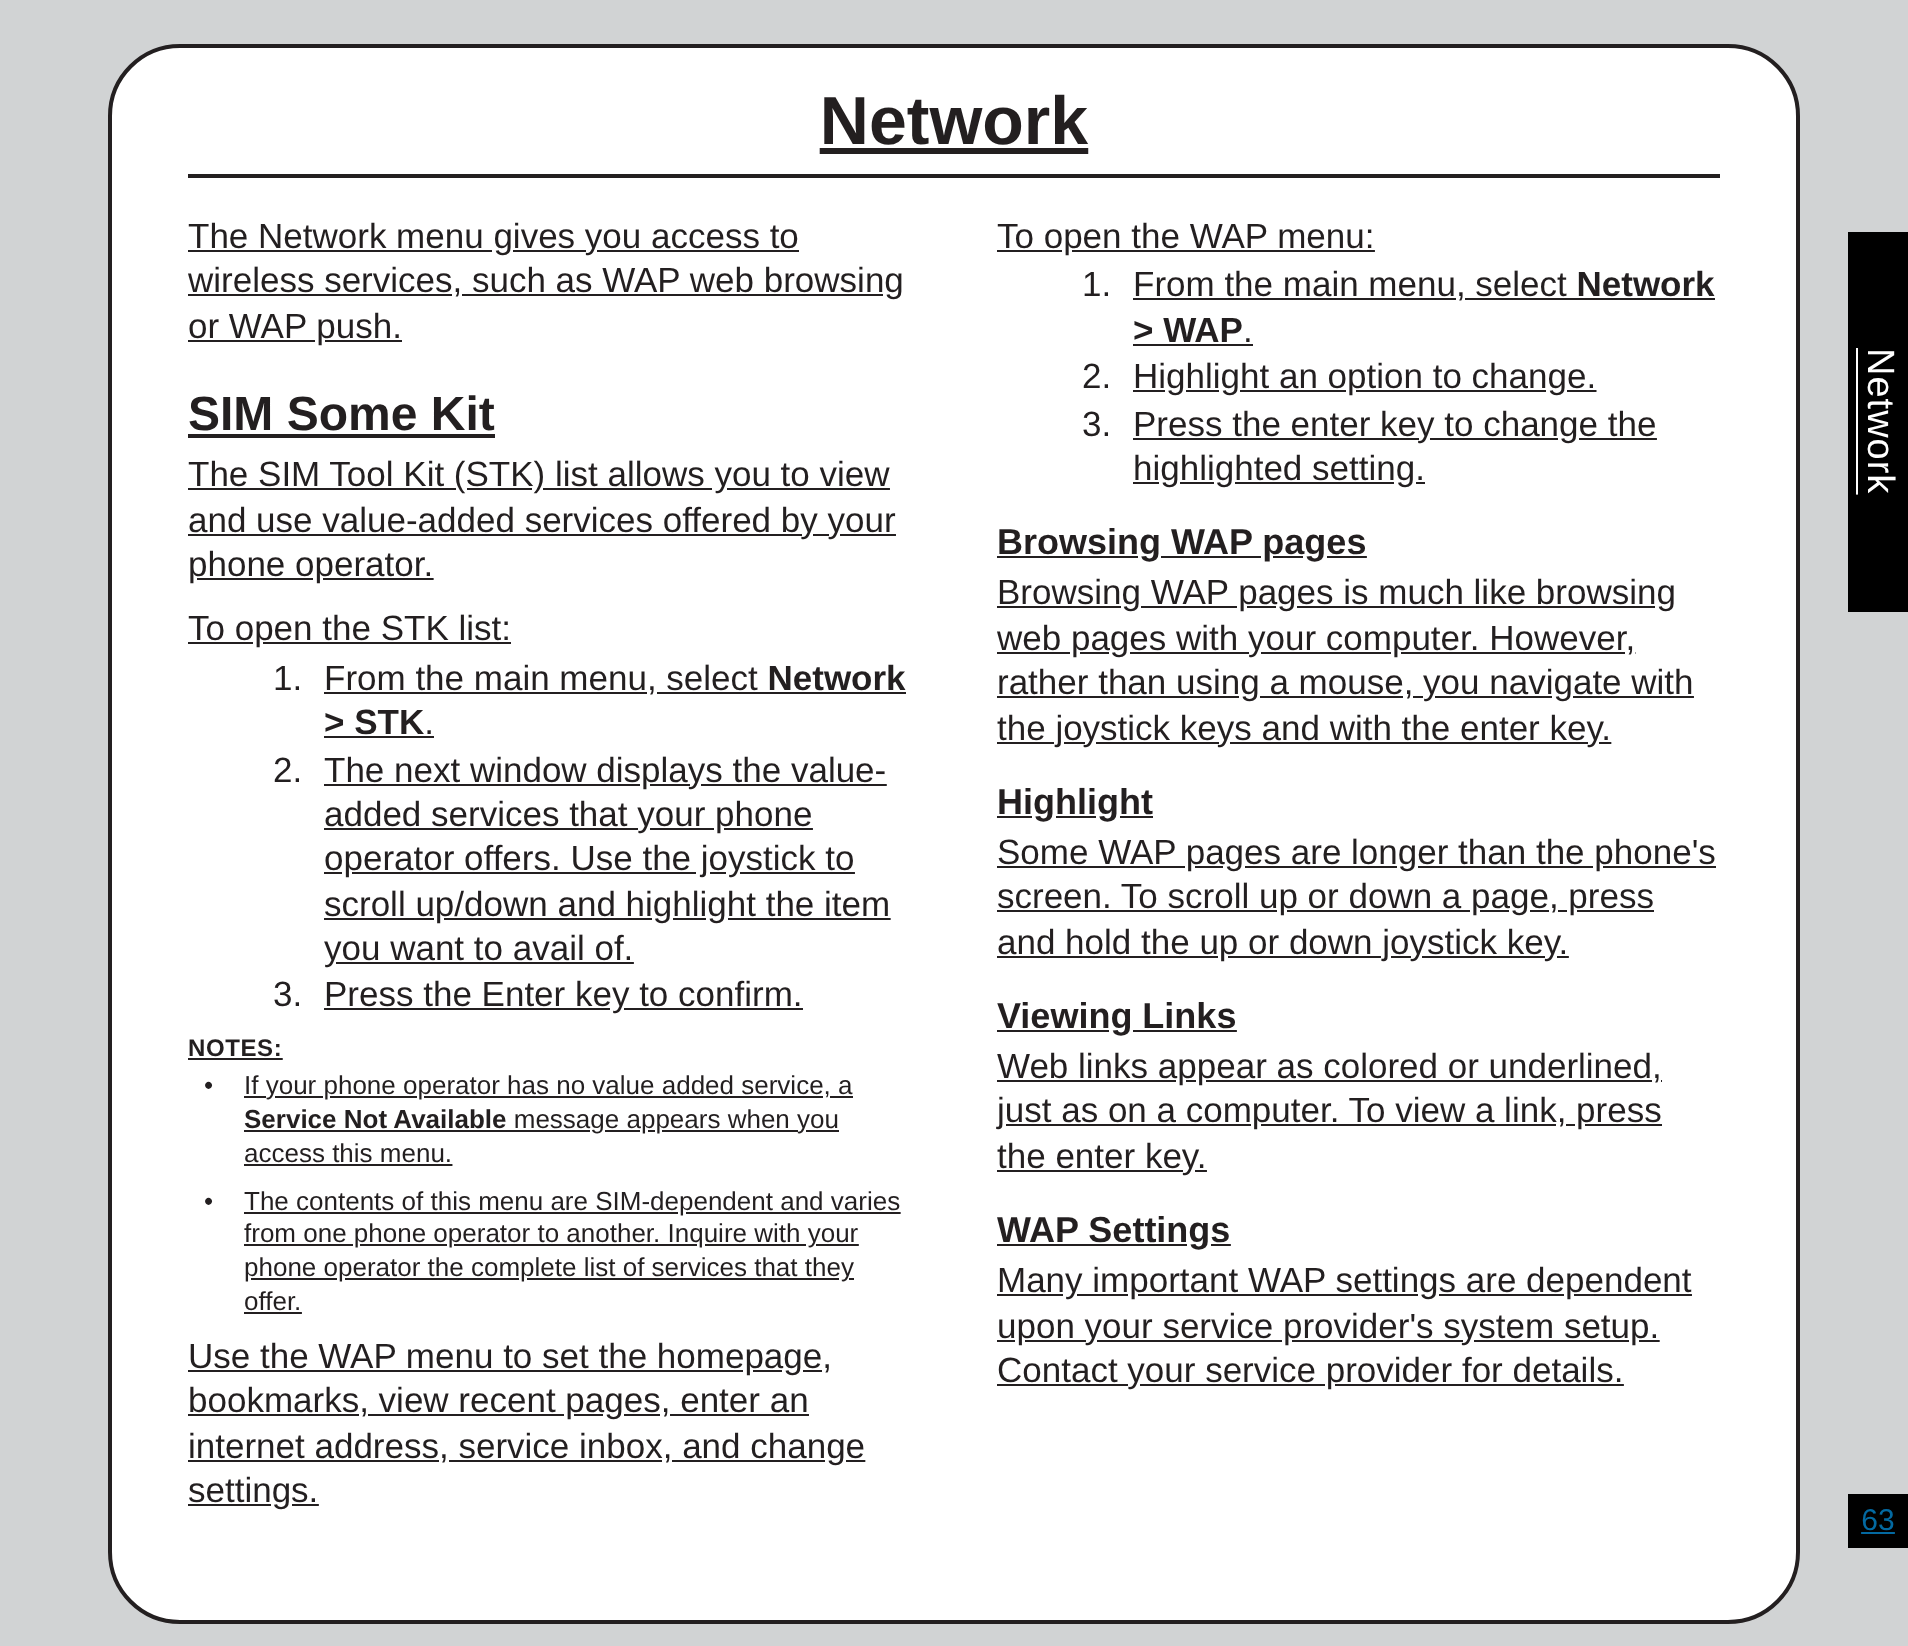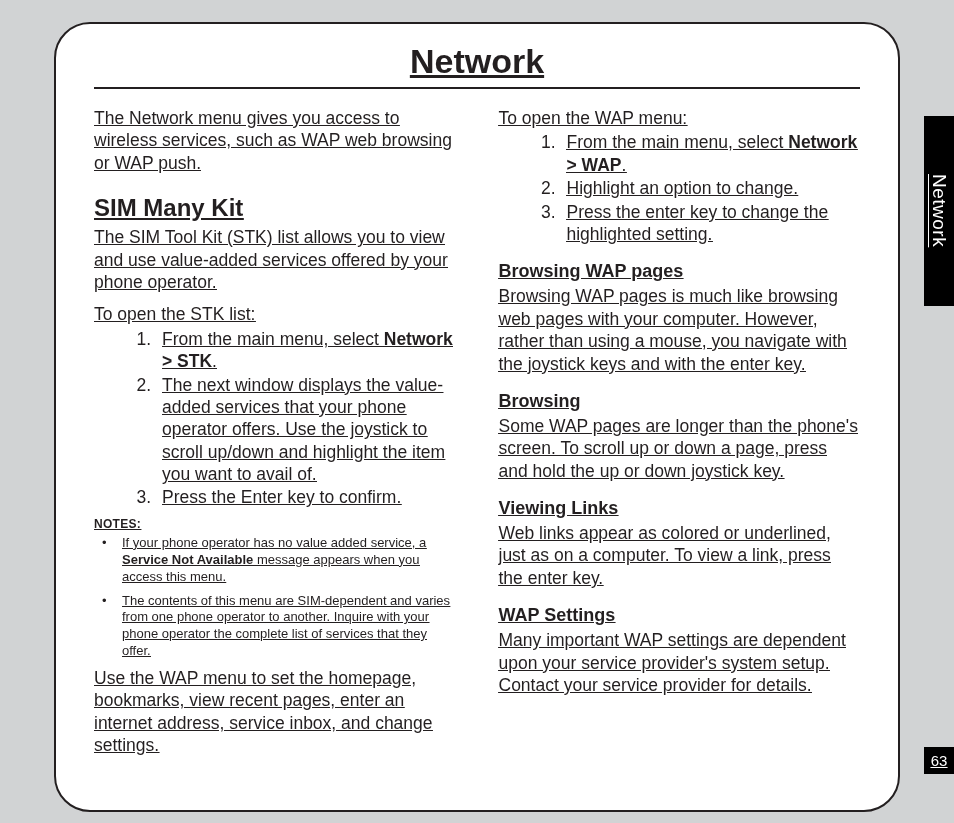--- a/index.html
+++ b/index.html
@@ -120,38 +120,38 @@
       font-size: 19px;
       letter-spacing: 0.5px;
     }
     .page-num-box {
       position: absolute;
       right: 0;
       top: 747px;
       width: 30px;
       height: 27px;
       background: #000;
-      color: #ffffff;
+      color: #0369a1;
       display: flex;
       align-items: center;
       justify-content: center;
       font-size: 15px;
     }
   </style>
 </head>
 <body>
 
 <div class="page">
   <div class="title">Network</div>
 
   <div class="columns">
     <div class="col">
       <p class="intro">The Network menu gives you access to wireless services, such as WAP web browsing or WAP push.</p>
 
-      <h2>SIM Many Kit</h2>
+      <h2>SIM Some Kit</h2>
       <p class="body">The SIM Tool Kit (STK) list allows you to view and use value-added services offered by your phone operator.</p>
       <p class="lead">To open the STK list:</p>
       <ol>
         <li><span>From the main menu, select </span><span class="bold">Network &gt; STK</span><span>.</span></li>
         <li>The next window displays the value-added services that your phone operator offers. Use the joystick to scroll up/down and highlight the item you want to avail of.</li>
         <li>Press the Enter key to confirm.</li>
       </ol>
 
       <p class="notes-label">NOTES:</p>
       <ul class="notes">
@@ -166,21 +166,21 @@
       <p class="lead" style="margin-top:0">To open the WAP menu:</p>
       <ol>
         <li><span>From the main menu, select </span><span class="bold">Network &gt; WAP</span><span>.</span></li>
         <li>Highlight an option to change.</li>
         <li>Press the enter key to change the highlighted setting.</li>
       </ol>
 
       <h3>Browsing WAP pages</h3>
       <p class="body">Browsing WAP pages is much like browsing web pages with your computer. However, rather than using a mouse, you navigate with the joystick keys and with the enter key.</p>
 
-      <h3>Browsing</h3>
+      <h3>Highlight</h3>
       <p class="body">Some WAP pages are longer than the phone's screen. To scroll up or down a page, press and hold the up or down joystick key.</p>
 
       <h3>Viewing Links</h3>
       <p class="body">Web links appear as colored or underlined, just as on a computer. To view a link, press the enter key.</p>
 
       <h3>WAP Settings</h3>
       <p class="body">Many important WAP settings are dependent upon your service provider's system setup. Contact your service provider for details.</p>
     </div>
   </div>
 </div>

